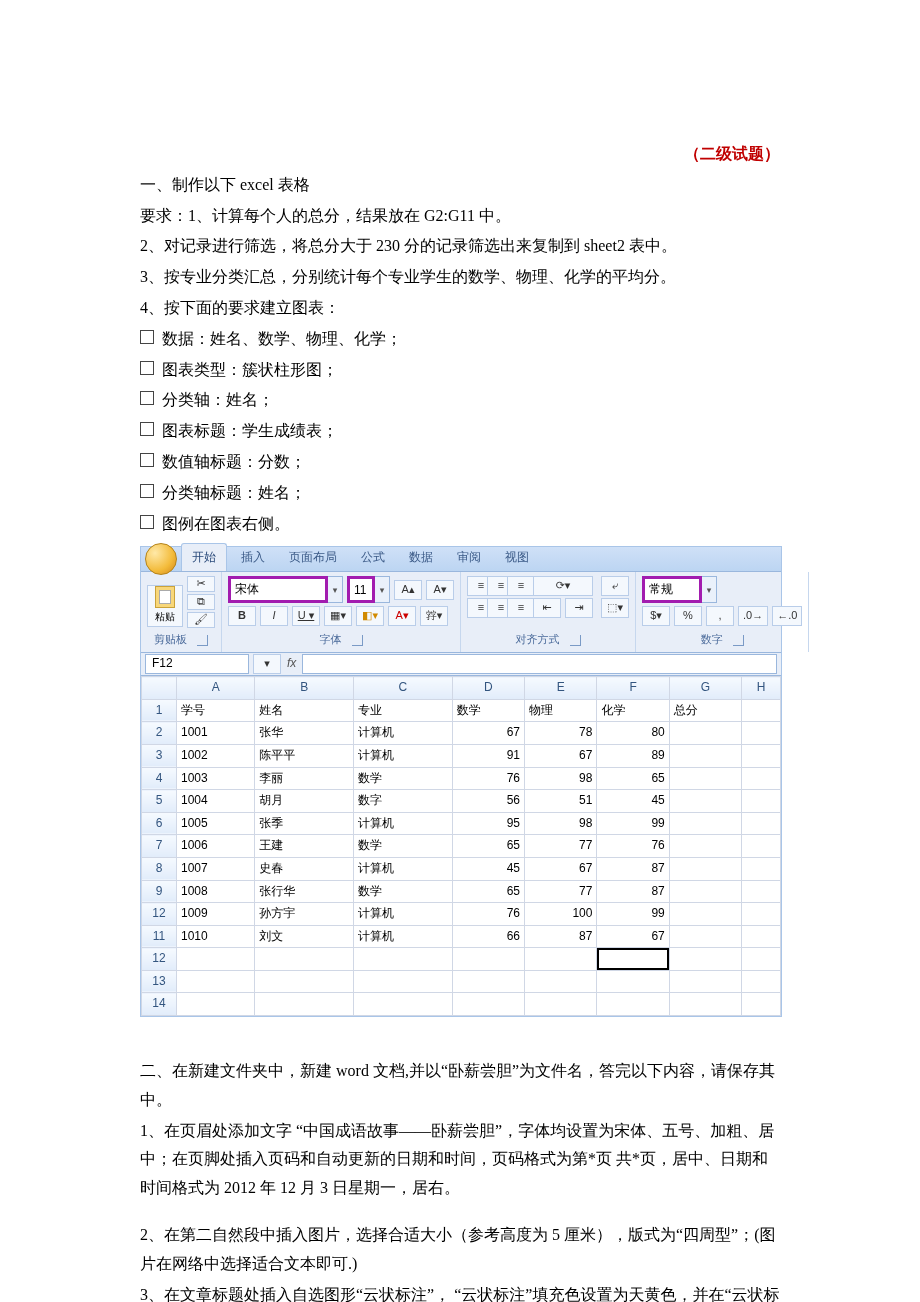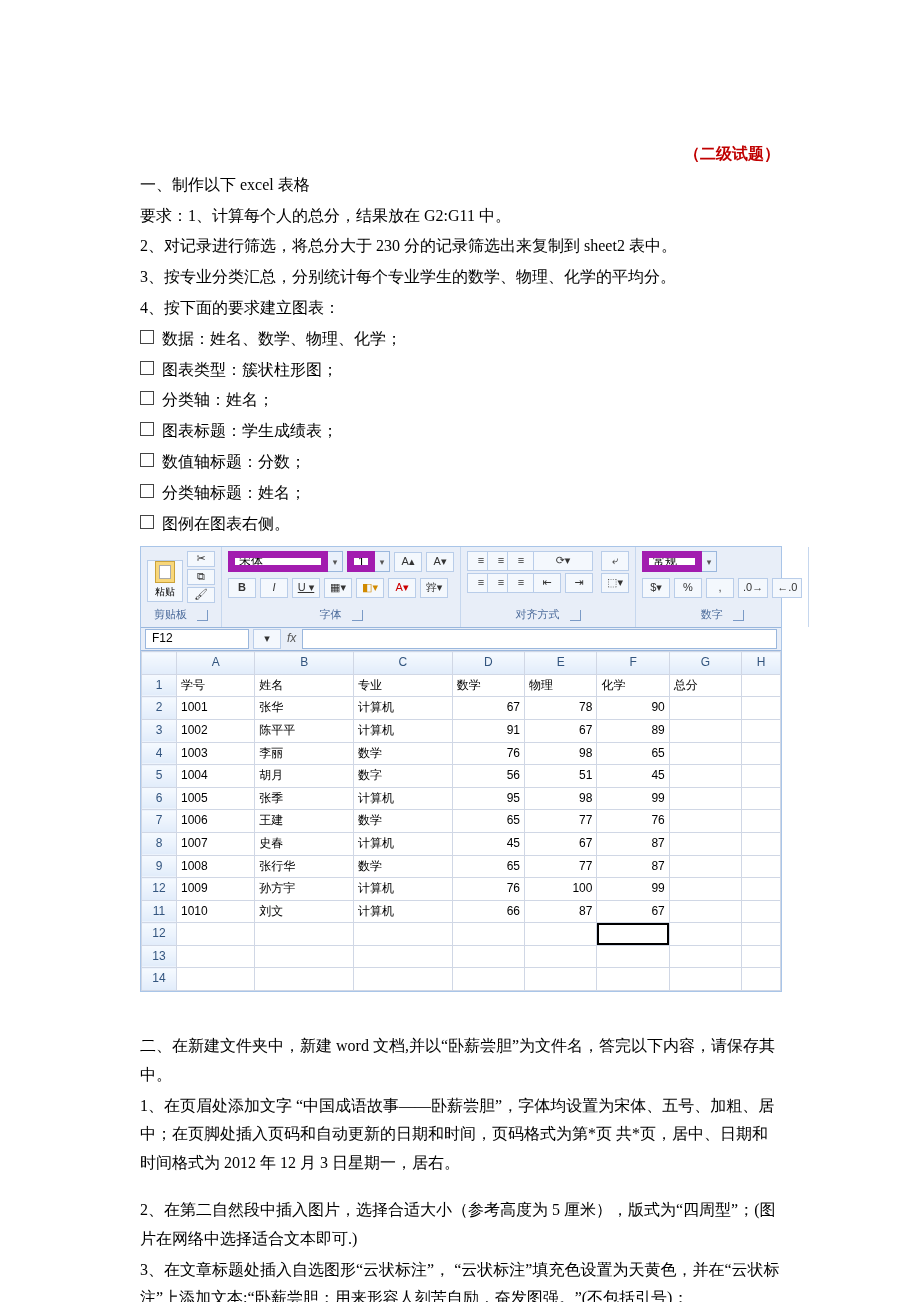--- a/index.html
+++ b/index.html
@@ -68,21 +68,21 @@
   .mini-btn {
     height:18px; min-width:18px; padding:0 4px;
     border:1px solid #b9cde9; background:#f4f8fd; display:flex;
     align-items:center; justify-content:center; font-size:11px; color:#333;
   }
   .mini-btn.bold { font-weight:bold; }
   .mini-btn.italic { font-style:italic; }
   .mini-btn.underline { text-decoration:underline; }
   .dropdown { display:flex; }
   .dropdown input {
-    border:7px solid #a21caf; height:21px; font-size:12px; padding:0 4px;
+    border:3px solid #a21caf; height:27px; font-size:12px; padding:0 4px;
     background:#fff; box-sizing:border-box;
   }
   .dropdown .arrow {
     width:14px; border:1px solid #9ab7dd; border-left:none; background:#eaf1fb;
     display:flex; align-items:center; justify-content:center; font-size:9px; color:#555;
   }
   .paste-btn {
     width:34px; height:40px; border:1px solid #b9cde9; background:#f4f8fd;
     display:flex; flex-direction:column; align-items:center; justify-content:center;
     font-size:10px; gap:0;margin-top:8px;
@@ -150,20 +150,30 @@
 <p class="checkbox-line">
     <span class="checkbox-box"></span>
     <span>分类轴标题：姓名；</span>
   </p>
 <p class="checkbox-line">
     <span class="checkbox-box"></span>
     <span>图例在图表右侧。</span>
   </p>
 
 <div class="excel-wrap">
+  <div class="excel-tabs">
+    <div class="office-btn"></div>
+    <div class="tab active">开始</div>
+    <div class="tab">插入</div>
+    <div class="tab">页面布局</div>
+    <div class="tab">公式</div>
+    <div class="tab">数据</div>
+    <div class="tab">审阅</div>
+    <div class="tab">视图</div>
+  </div>
 
   <div class="ribbon">
 
     <div class="rgroup">
       <div class="btnrow">
         <div class="paste-btn">
           <span class="paste-icon"></span>
           <span>粘贴</span>
         </div>
         <div class="side-minis">
@@ -291,21 +301,21 @@
             <td>总分</td>
             <td></td>
           </tr>
           <tr>
             <td class="rowhdr">2</td>
             <td>1001</td>
             <td>张华</td>
             <td>计算机</td>
             <td class="num">67</td>
             <td class="num">78</td>
-            <td class="num">90</td>
+            <td class="num">80</td>
             <td></td>
             <td></td>
           </tr>
           <tr>
             <td class="rowhdr">3</td>
             <td>1002</td>
             <td>陈平平</td>
             <td>计算机</td>
             <td class="num">91</td>
             <td class="num">67</td>

